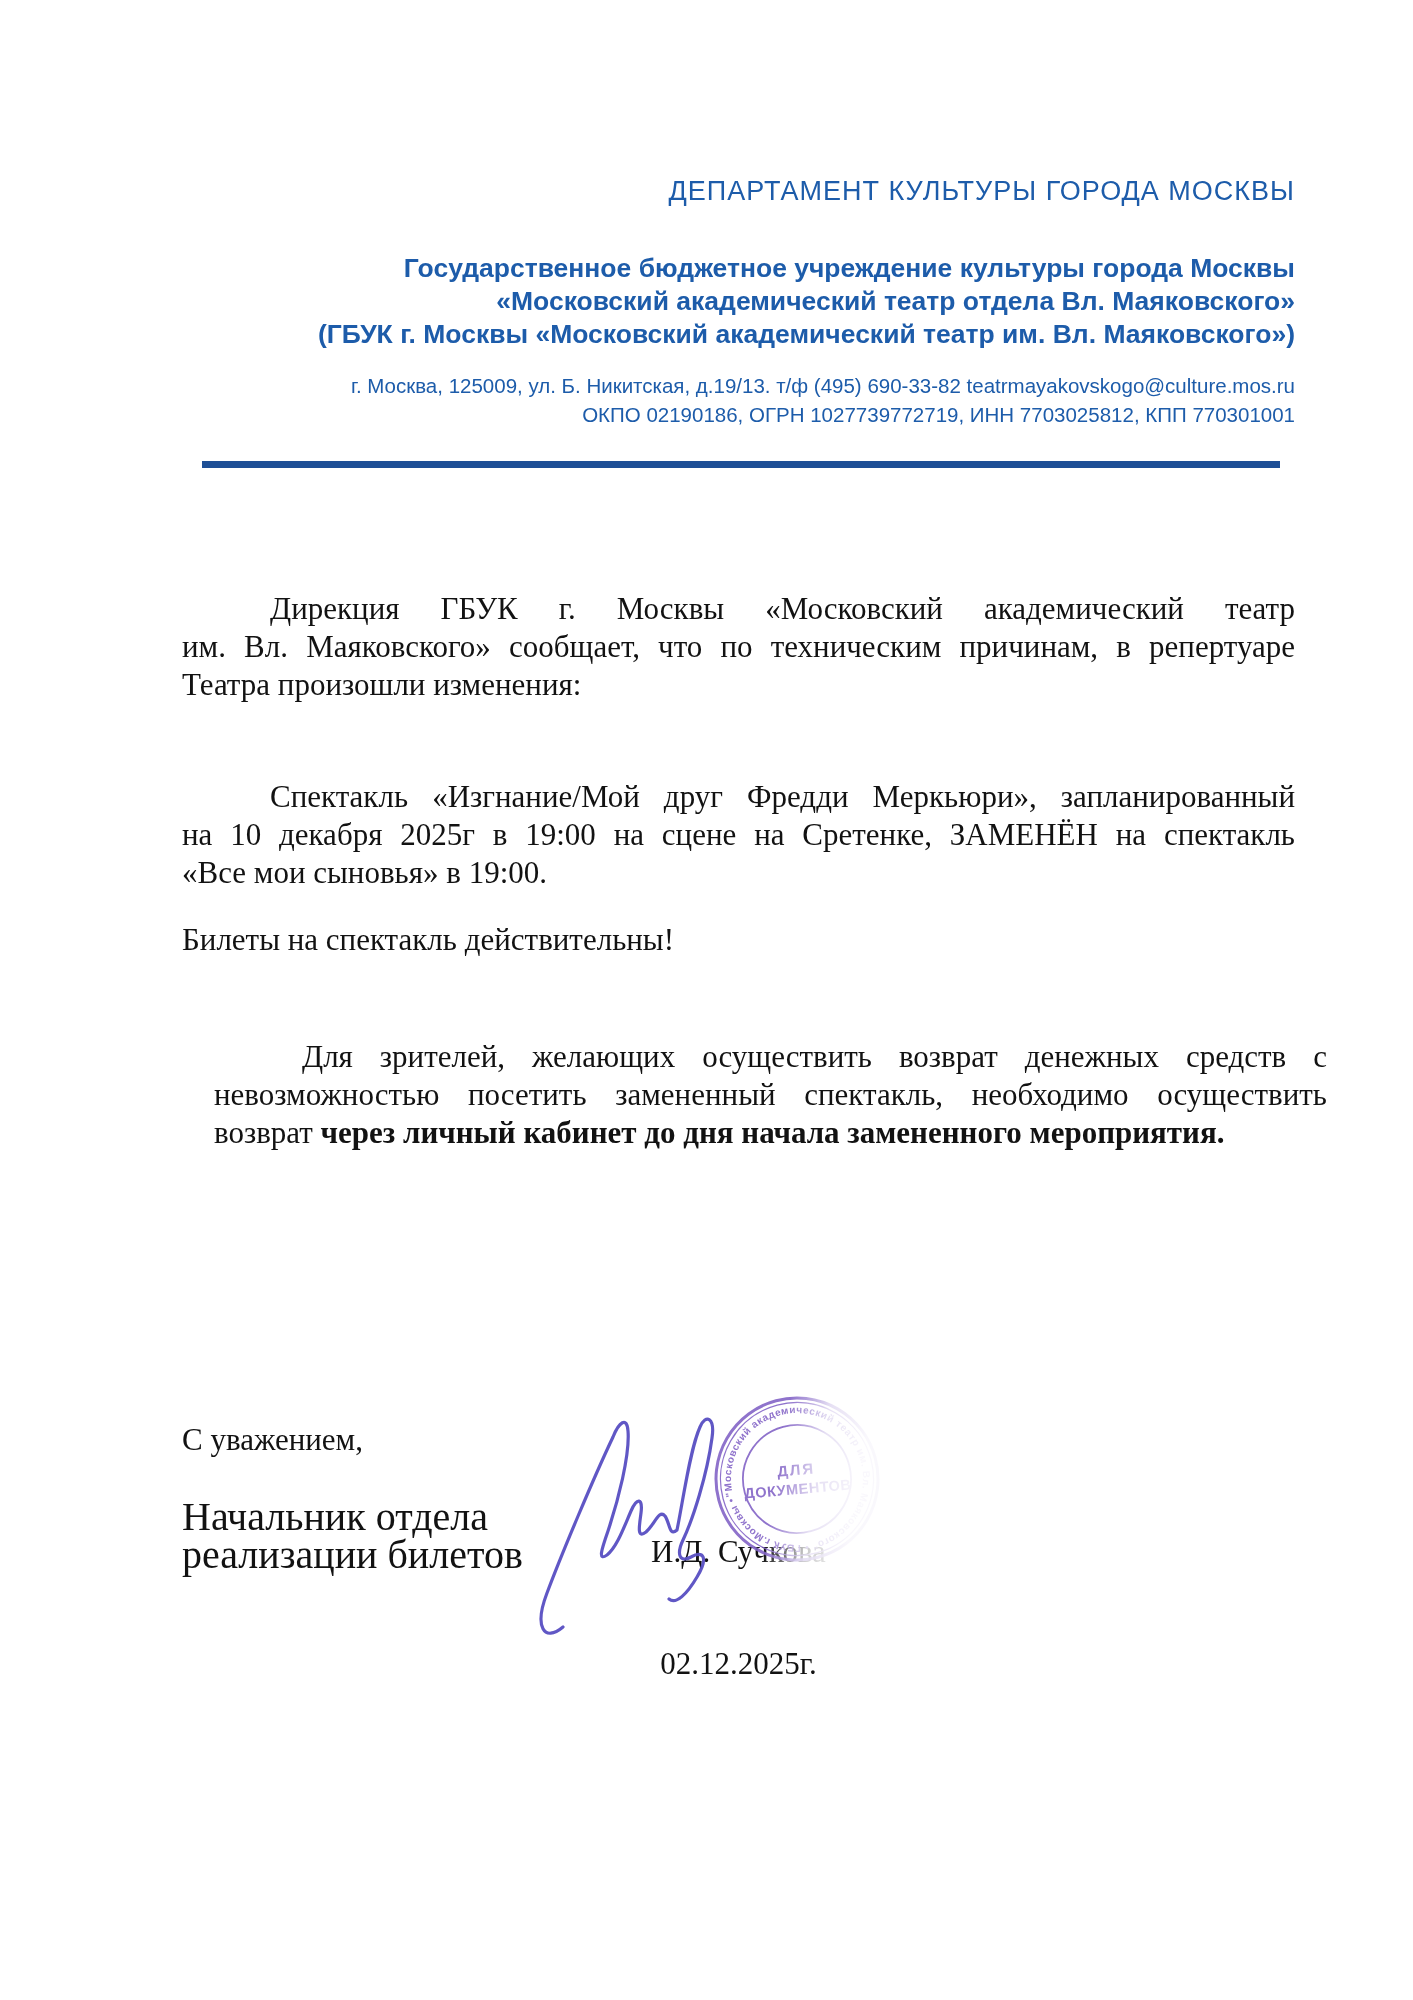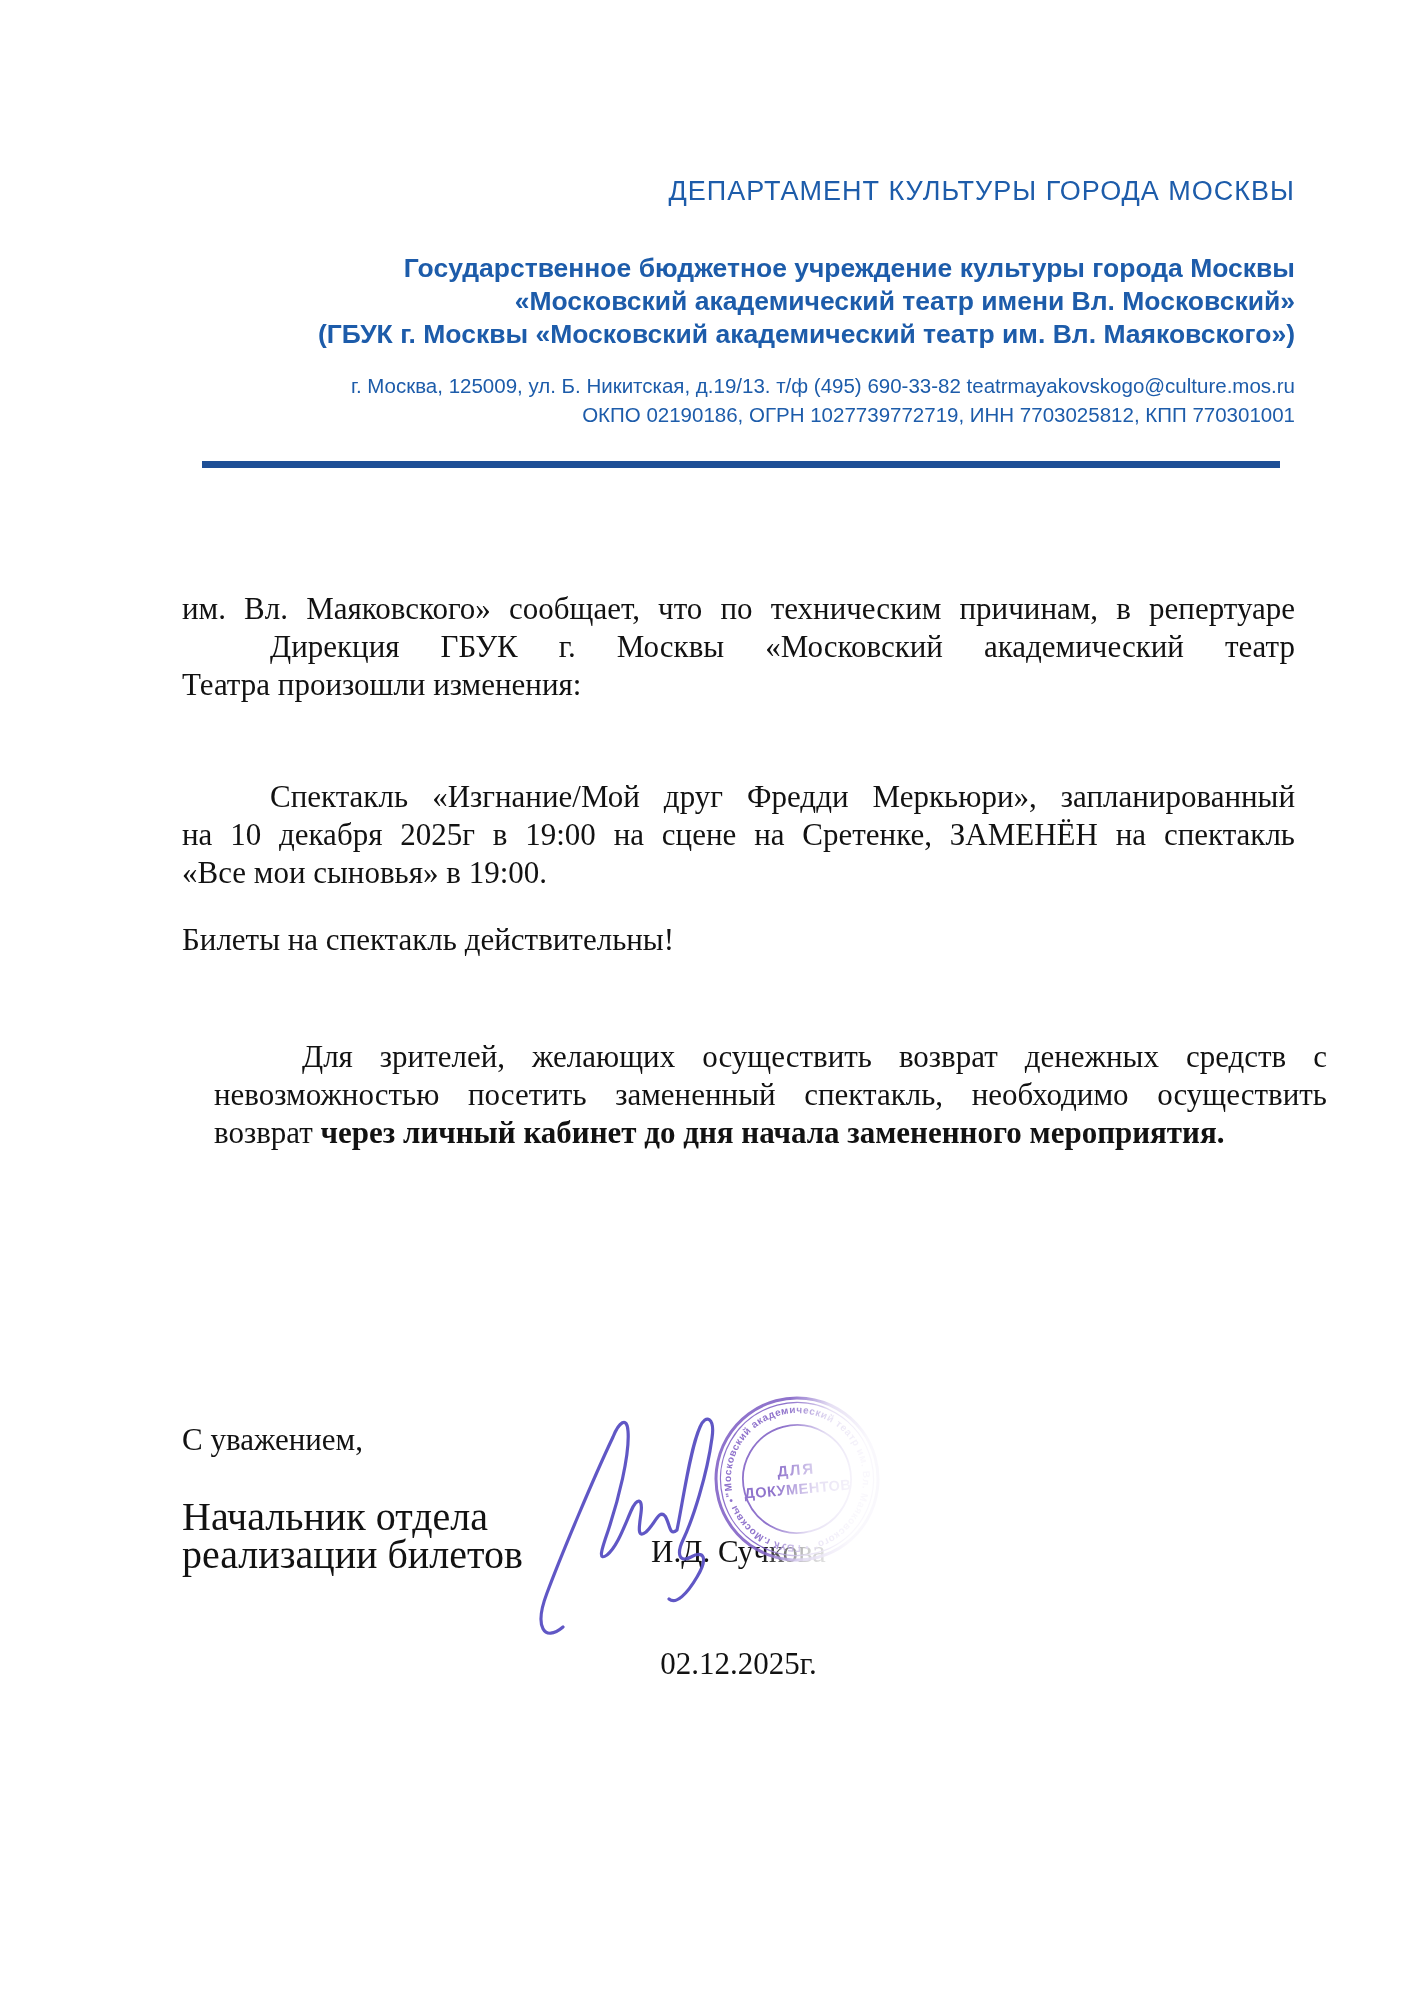--- a/index.html
+++ b/index.html
@@ -73,32 +73,32 @@
 </style>
 </head>
 <body>
 
 <div class="page">
 
   <div class="lh lh-dept">ДЕПАРТАМЕНТ КУЛЬТУРЫ ГОРОДА МОСКВЫ</div>
 
   <div class="lh lh-org">
     <div>Государственное бюджетное учреждение культуры города Москвы</div>
-    <div>«Московский академический театр имени Вл. Московский»</div>
+    <div>«Московский академический театр отдела Вл. Маяковского»</div>
     <div>(ГБУК г. Москвы «Московский академический театр им. Вл. Маяковского»)</div>
   </div>
 
   <div class="lh lh-contact">г. Москва, 125009, ул. Б. Никитская, д.19/13. т/ф (495) 690-33-82  teatrmayakovskogo@culture.mos.ru</div>
   <div class="lh lh-codes">ОКПО 02190186, ОГРН 1027739772719, ИНН 7703025812, КПП 770301001</div>
 
   <div class="lh-rule"></div>
 
   <div class="para p1">
+    <div class="jline indent">Дирекция ГБУК г. Москвы «Московский академический театр</div>
     <div class="jline">им. Вл. Маяковского» сообщает, что по техническим причинам, в репертуаре</div>
-    <div class="jline indent">Дирекция ГБУК г. Москвы «Московский академический театр</div>
     <div>Театра произошли изменения:</div>
   </div>
 
   <div class="para p2">
     <div class="jline indent">Спектакль «Изгнание/Мой друг Фредди Меркьюри», запланированный</div>
     <div class="jline">на 10 декабря 2025г в 19:00 на сцене на Сретенке, ЗАМЕНЁН на спектакль</div>
     <div>«Все мои сыновья» в 19:00.</div>
   </div>
 
   <div class="para p3">Билеты на спектакль действительны!</div>

